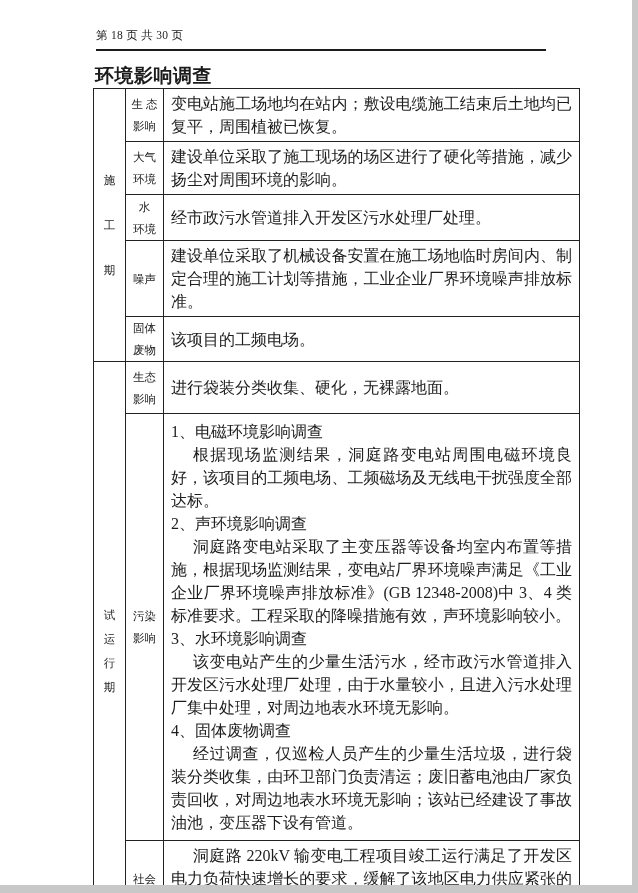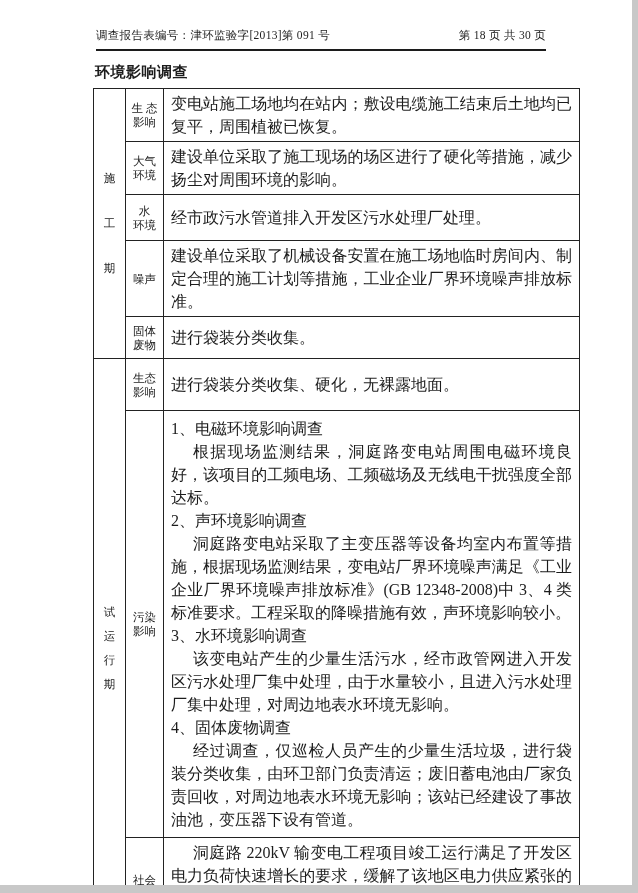--- a/index.html
+++ b/index.html
@@ -14,58 +14,57 @@
   }
   .hdr {
     position: absolute; left: 96px; top: 28px; width: 450px;
     display: flex; justify-content: space-between; align-items: flex-end;
     font-size: 11.5px; letter-spacing: 0.3px;
     padding-bottom: 6px;
     border-bottom: 2px solid #1c1c1c;
   }
   .ttl {
     position: absolute; left: 95px; top: 63px;
-    font-size: 15px; font-weight: bold; letter-spacing: 0.5px;
+    font-size: 19px; font-weight: bold; letter-spacing: 0.5px;
   }
   table.impact {
     position: absolute; left: 93px; top: 88px;
     width: 486px;
     border-collapse: collapse; table-layout: fixed;
   }
   td {
     border: 1px solid #222222;
     font-size: 16px;
     padding: 0;
     vertical-align: middle;
     overflow: hidden;
   }
   td.period { text-align: center; white-space: pre-line; font-size: 11.5px; }
   td.p-c { line-height: 45px; }
   td.p-t { line-height: 24px; }
-  td.cat  { text-align: center; white-space: pre-line; line-height: 14px; font-size: 11.5px; }
+  td.cat  { text-align: center; white-space: pre-line; line-height: 22px; font-size: 11.5px; }
   td.cnt  { padding: 3px 7px; text-align: justify; line-height: 23px; }
   td.cnt-top { vertical-align: top; padding-top: 6px; padding-bottom: 6px; }
   td.cnt p { margin: 0; font-family: Liberation Serif, serif; }
   p.ind { text-indent: 22px; }
   tr.r1 { height: 47px; }
   tr.r2 { height: 47px; }
   tr.r3 { height: 46px; }
   tr.r4 { height: 53px; }
   tr.r5 { height: 42px; }
   tr.r6 { height: 52px; }
   tr.r7 { height: 352px; }
   tr.r8 { height: 73px; }
   .edge-r { position: absolute; top: 0; right: 0; width: 6px; height: 100%; background: #c8c8c8; }
   .edge-b { position: absolute; left: 0; bottom: 0; width: 100%; height: 8px; background: #c8c8c8; }
 </style>
 </head>
 <body>
 
 <div class="hdr">
-  <span>调查报告表编号：津环监验字[2013]第 091 号</span>
   <span>第 18 页 共 30 页</span>
 </div>
 
 <div class="ttl">环境影响调查</div>
 
 <table class="impact">
   <colgroup>
     <col style="width:32px">
     <col style="width:38px">
     <col style="width:416px">
@@ -89,41 +88,41 @@
 环境</td>
       <td class="cnt">经市政污水管道排入开发区污水处理厂处理。</td>
     </tr>
     <tr class="r4">
       <td class="cat">噪声</td>
       <td class="cnt">建设单位采取了机械设备安置在施工场地临时房间内、制定合理的施工计划等措施，工业企业厂界环境噪声排放标准。</td>
     </tr>
     <tr class="r5">
       <td class="cat">固体
 废物</td>
-      <td class="cnt">进行袋装分类收集。</td>
+      <td class="cnt">该项目的工频电场。</td>
     </tr>
     <tr class="r6">
       <td class="period p-t" rowspan="3">试
 运
 行
 期</td>
       <td class="cat">生态
 影响</td>
       <td class="cnt">进行袋装分类收集、硬化，无裸露地面。</td>
     </tr>
     <tr class="r7">
       <td class="cat">污染
 影响</td>
       <td class="cnt cnt-top">
         <p>1、电磁环境影响调查</p>
         <p class="ind">根据现场监测结果，洞庭路变电站周围电磁环境良好，该项目的工频电场、工频磁场及无线电干扰强度全部达标。</p>
         <p>2、声环境影响调查</p>
         <p class="ind">洞庭路变电站采取了主变压器等设备均室内布置等措施，根据现场监测结果，变电站厂界环境噪声满足《工业企业厂界环境噪声排放标准》(GB 12348-2008)中 3、4 类标准要求。工程采取的降噪措施有效，声环境影响较小。</p>
         <p>3、水环境影响调查</p>
-        <p class="ind">该变电站产生的少量生活污水，经市政管网进入开发区污水处理厂集中处理，由于水量较小，且进入污水处理厂集中处理，对周边地表水环境无影响。</p>
+        <p class="ind">该变电站产生的少量生活污水，经市政污水管道排入开发区污水处理厂处理，由于水量较小，且进入污水处理厂集中处理，对周边地表水环境无影响。</p>
         <p>4、固体废物调查</p>
         <p class="ind">经过调查，仅巡检人员产生的少量生活垃圾，进行袋装分类收集，由环卫部门负责清运；废旧蓄电池由厂家负责回收，对周边地表水环境无影响；该站已经建设了事故油池，变压器下设有管道。</p>
       </td>
     </tr>
     <tr class="r8">
       <td class="cat">社会
 影响</td>
       <td class="cnt">
         <p class="ind">洞庭路 220kV 输变电工程项目竣工运行满足了开发区电力负荷快速增长的要求，缓解了该地区电力供应紧张的局面，同时改善了该地区的电网结构，提高了供电可靠性。</p>
       </td>

